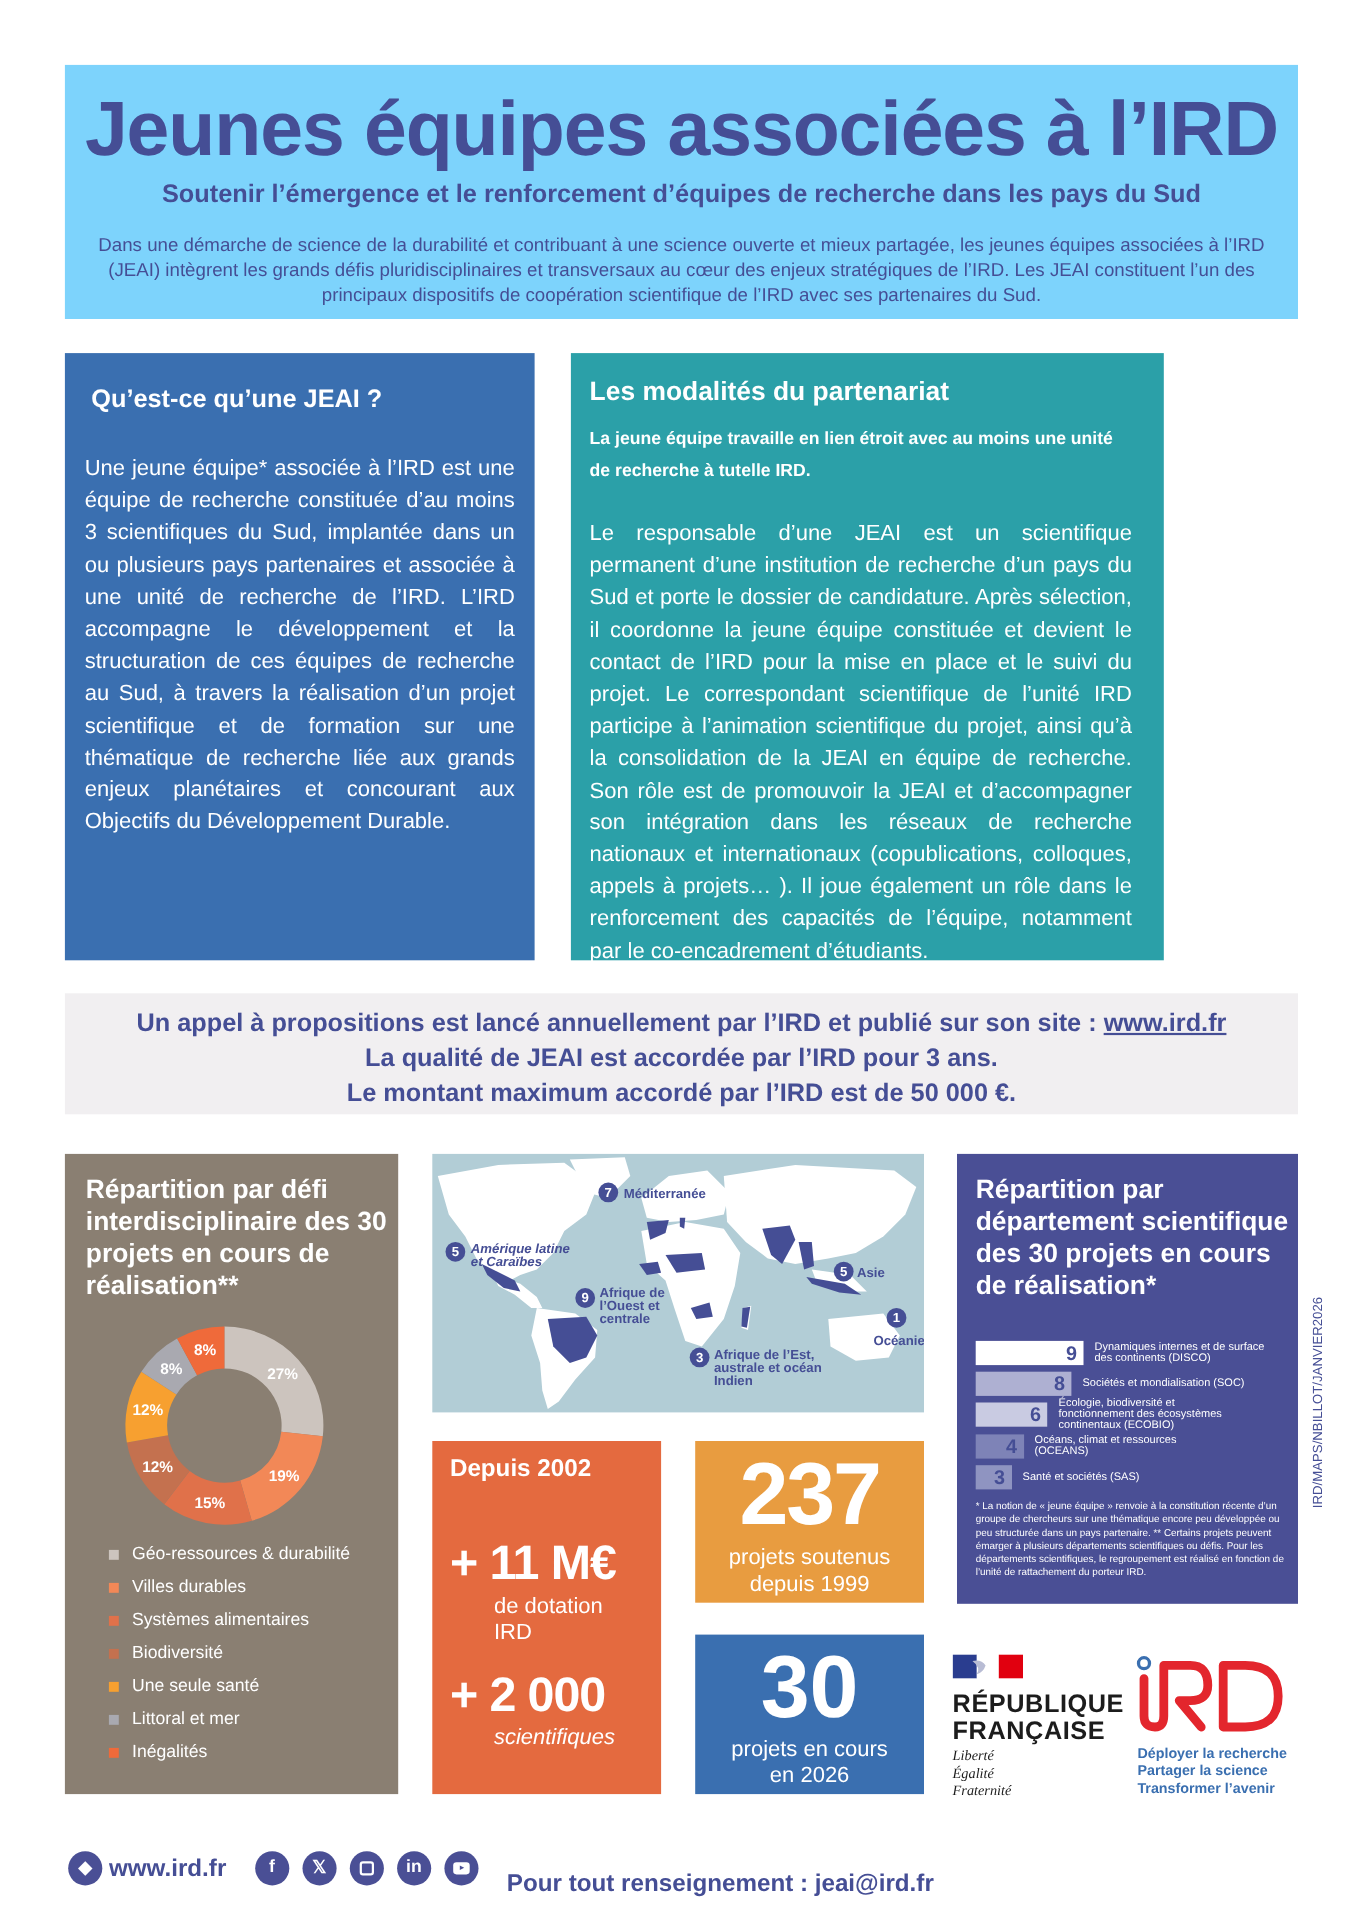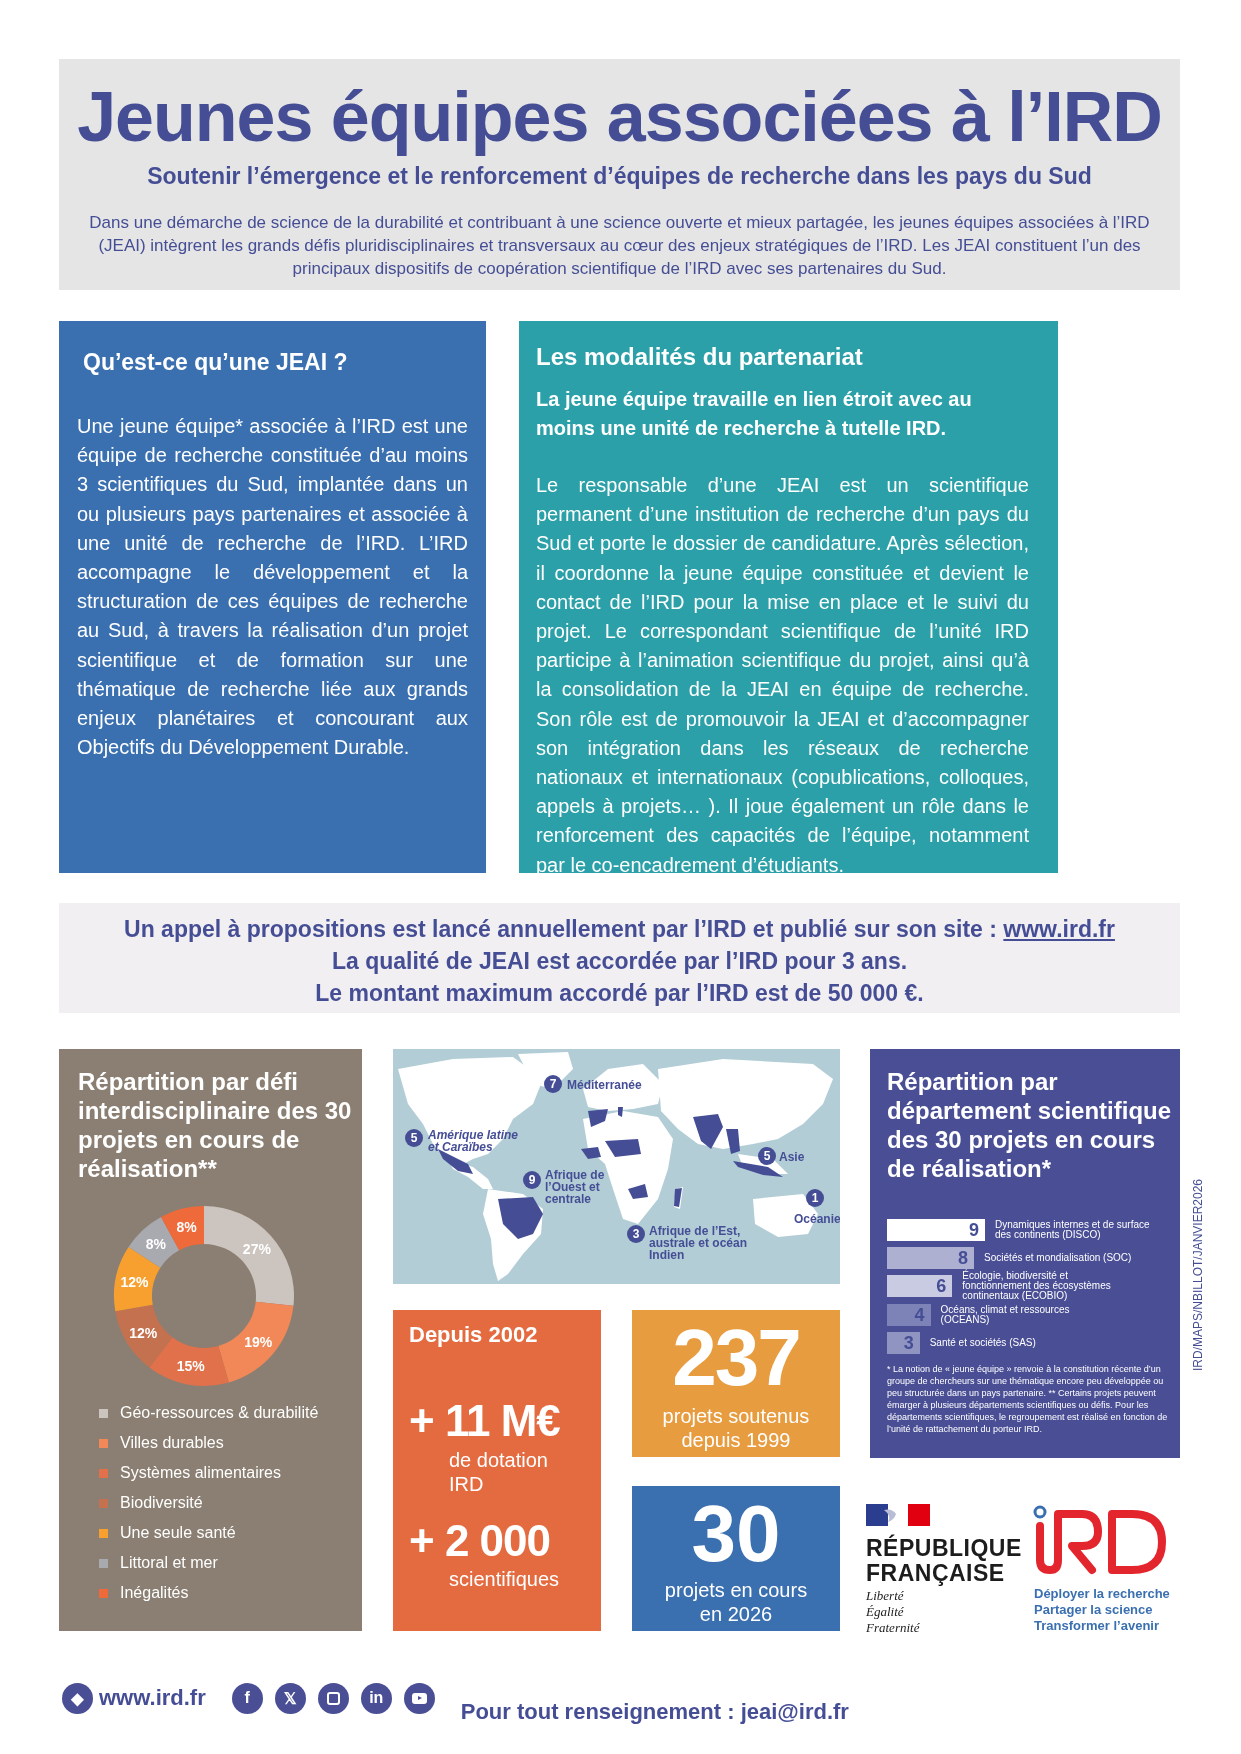--- a/index.html
+++ b/index.html
@@ -1,30 +1,30 @@
 <!DOCTYPE html>
 <html><head>
 <meta charset="utf-8">
 <style>
   html,body{margin:0;padding:0;}
   body{width:1241px;height:1754px;position:relative;background:#ffffff;font-family:"Liberation Sans",sans-serif;overflow:hidden;}
   .abs{position:absolute;box-sizing:border-box;}
   
-  #header{left:59px;top:59px;width:1121px;height:231px;background:#e5e5e5;text-align:center;}
+  #header{left:59px;top:59px;width:1121px;height:231px;background:#7dd3fc;text-align:center;}
   #title{position:absolute;left:0;right:0;top:18px;font-size:70px;font-weight:bold;color:#454e95;letter-spacing:-1px;font-family:"Liberation Sans",sans-serif;}
   #subtitle{position:absolute;left:0;right:0;top:104px;font-size:23px;font-weight:bold;color:#454e95;}
   #intro{position:absolute;left:20px;right:20px;top:152px;font-size:17px;line-height:23px;color:#454e95;}
   
   #jeai-box{left:59px;top:321px;width:427px;height:552px;background:#3a6fb0;color:#fff;padding:28px 18px 0 18px;}
   #jeai-title{font-size:23px;font-weight:bold;margin:0 0 0 6px;}
   #jeai-text{margin-top:36px;font-size:20px;line-height:29.2px;text-align:justify;}
   
   #modal-box{left:519px;top:321px;width:539px;height:552px;background:#2ba0a8;color:#fff;padding:22px 29px 0 17px;}
   #modal-title{font-size:24px;font-weight:bold;}
-  #modal-lead{margin-top:14px;font-size:20px;line-height:29px;font-weight:bold;}
+  #modal-lead{margin-top:14px;font-size:16px;line-height:29px;font-weight:bold;}
   #modal-text{margin-top:28px;font-size:20px;line-height:29.2px;text-align:justify;}
   
   #appel-box{left:59px;top:903px;width:1121px;height:110px;background:#f1eff1;color:#454e95;text-align:center;padding-top:10px;font-weight:bold;font-size:23px;line-height:32px;}
   #appel-box a{color:#454e95;}
   
   #defi-panel{left:59px;top:1049px;width:303px;height:582px;background:#8a7f72;color:#fff;}
   #defi-title{position:absolute;left:19px;top:18px;font-size:24px;font-weight:bold;line-height:29px;}
   #donut{position:absolute;left:50px;top:152px;}
   #defi-legend{position:absolute;left:40px;top:349px;list-style:none;margin:0;padding:0;}
   #defi-legend li{font-size:16px;height:30px;line-height:30px;display:flex;align-items:center;}
@@ -32,21 +32,21 @@
   
   #map{left:393px;top:1049px;width:447px;height:235px;background:#b2cdd6;overflow:hidden;}
   .map-label{position:absolute;font-size:12px;font-weight:bold;color:#454e95;line-height:12px;}
   .map-badge{position:absolute;width:18px;height:18px;border-radius:50%;background:#454e95;color:#fff;font-size:12px;font-weight:bold;text-align:center;line-height:18px;}
   
   #since-box{left:393px;top:1310px;width:208px;height:321px;background:#e46a3f;color:#fff;}
   #since-title{position:absolute;left:16px;top:12px;font-size:22px;font-weight:bold;}
   #budget-val{position:absolute;left:16px;top:86px;font-size:44px;font-weight:bold;letter-spacing:-1px;}
   #budget-lbl{position:absolute;left:56px;top:138px;font-size:20px;line-height:24px;}
   #sci-val{position:absolute;left:16px;top:206px;font-size:44px;font-weight:bold;letter-spacing:-1px;}
-  #sci-lbl{position:absolute;left:56px;top:258px;font-size:20px;}
+  #sci-lbl{position:absolute;left:56px;top:258px;font-size:20px;font-style:italic;}
   #projects-box{left:632px;top:1310px;width:208px;height:147px;background:#e89c40;color:#fff;text-align:center;}
   #projects-val{position:absolute;left:0;right:0;top:2px;font-size:80px;font-weight:bold;letter-spacing:-2px;}
   #projects-lbl{position:absolute;left:0;right:0;top:94px;font-size:20px;line-height:24px;}
   #current-box{left:632px;top:1486px;width:208px;height:145px;background:#3a6fb0;color:#fff;text-align:center;}
   #current-val{position:absolute;left:0;right:0;top:2px;font-size:80px;font-weight:bold;}
   #current-lbl{position:absolute;left:0;right:0;top:92px;font-size:20px;line-height:24px;}
   
   #dept-panel{left:870px;top:1049px;width:310px;height:409px;background:#4a4f95;color:#fff;}
   #dept-title{position:absolute;left:17px;top:18px;font-size:24px;font-weight:bold;line-height:29px;}
   .dept-row{position:absolute;left:17px;height:22px;display:flex;align-items:center;}

